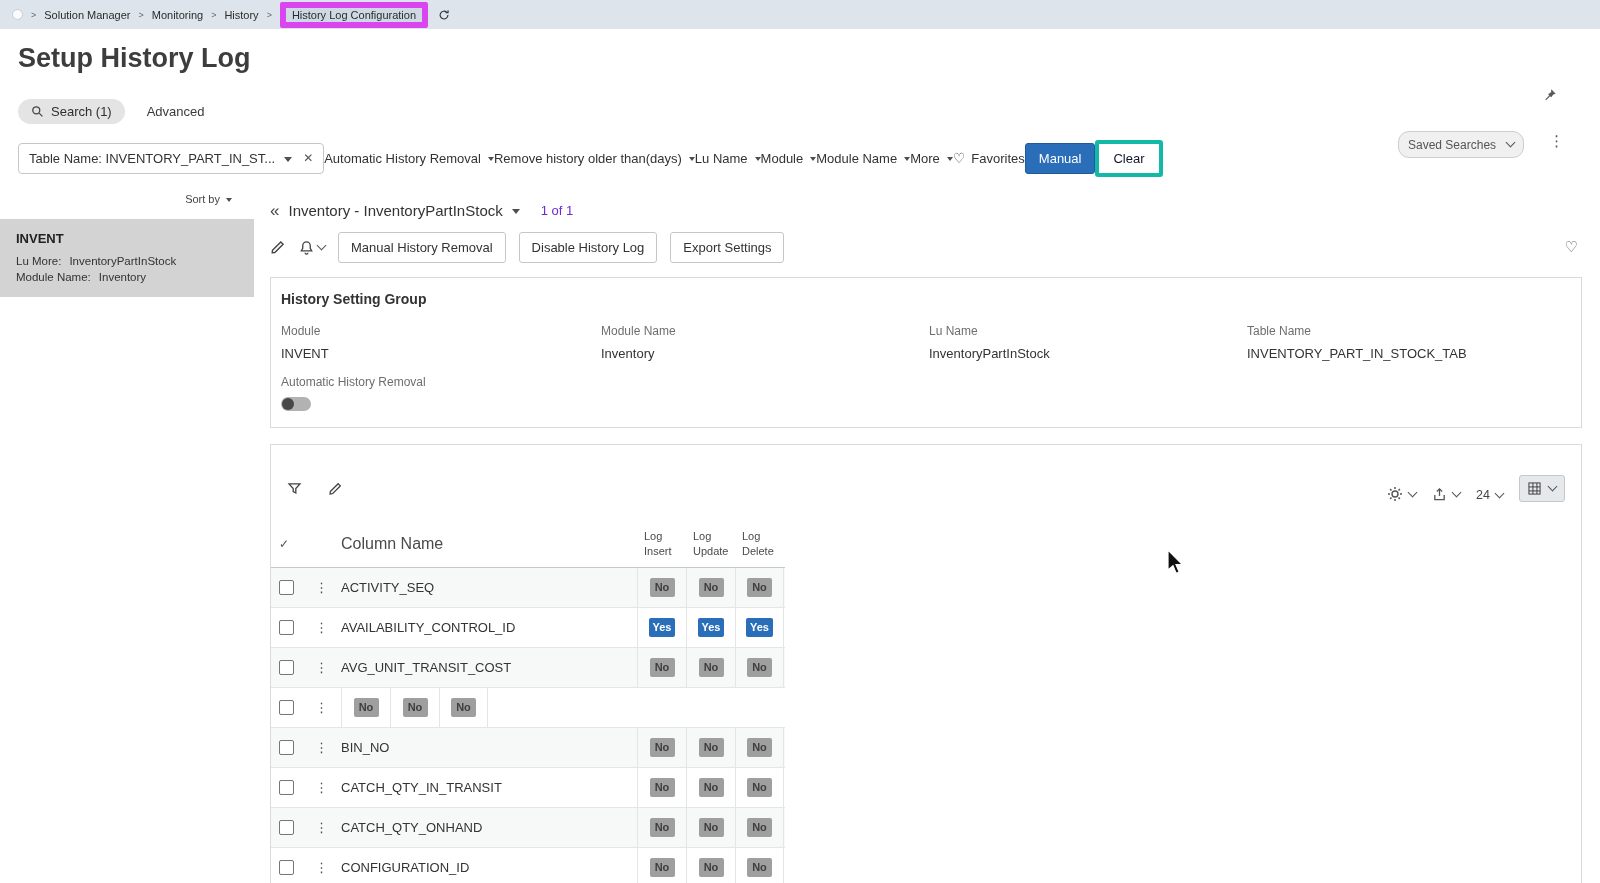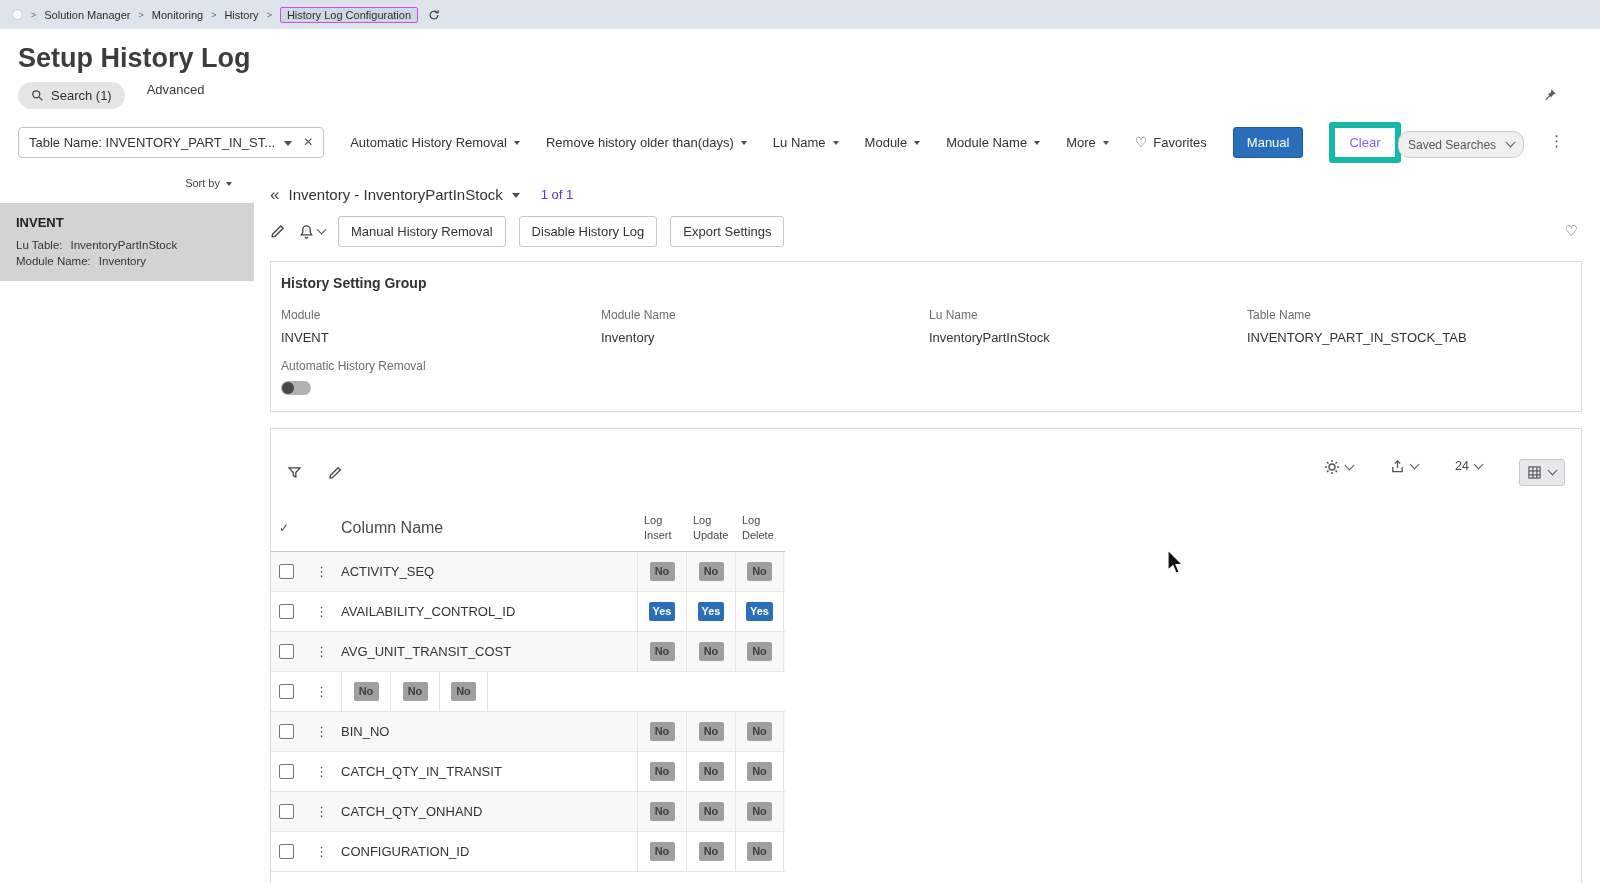--- a/index.html
+++ b/index.html
@@ -7,49 +7,49 @@
     font-family:"Liberation Sans", sans-serif; color:#333; }
   body { position:relative; }
 
   
   .topbar { display:flex; align-items:center; height:29px; background:#dde4ec;
     padding:0 12px; gap:8px; font-size:11px; color:#2b2b2b; }
   .avatar-dot { width:11px; height:11px; border-radius:50%; background:#fbfbfb;
     border:1px solid #c3ccd5; flex:none; }
   .crumb-sep { color:#5f6b77; font-size:9px; }
   .crumb { white-space:nowrap; }
-  .crumb.current { background:#cfd9e3; border:1px solid #d946ef; padding:1px 6px;
+  .crumb.current { background:#cfd9e3; border:6px solid #d946ef; padding:1px 6px;
     border-radius:2px; }
   .refresh-ic { display:flex; margin-left:2px; }
 
   .page-title { margin:14px 0 0 18px; font-size:27px; font-weight:700; color:#3d3d3d; }
 
   
-  .tabs-row { display:flex; margin:8px 0 0 18px; gap:22px; height:27px; }
+  .tabs-row { display:flex; align-items:center; margin:24px 0 0 18px; gap:22px; height:27px; }
   .search-pill { display:flex; align-items:center; gap:7px; background:#e4e4e4;
     border-radius:14px; padding:5px 13px; font-size:13px; color:#2e2e2e; }
   .advanced-link { font-size:13px; color:#3a3a3a; }
   .pin-abs { position:absolute; left:1543px; top:88px; }
 
   
-  .filter-bar { display:flex; align-items:center; margin:16px 0 0 18px; gap:26px;
+  .filter-bar { display:flex; align-items:center; margin:16px 0 0 18px; 
     height:34px; padding-right:230px; }
   .filter-chip { display:flex; align-items:center; gap:9px; border:1px solid #c6c6c6;
     border-radius:4px; padding:7px 10px; font-size:13px; background:#fff; white-space:nowrap; }
   .chip-close { font-size:12px; color:#555; margin-left:2px; }
   .dd { display:flex; align-items:center; gap:7px; font-size:13px; color:#333; white-space:nowrap; }
   .tri { width:0; height:0; border-left:4px solid transparent; border-right:4px solid transparent;
     border-top:5px solid #4e4e4e; margin-top:2px; }
   .tri.sm { border-left-width:3.5px; border-right-width:3.5px; border-top-width:4.5px; }
   .fav { display:flex; align-items:center; gap:6px; font-size:13px; color:#333; }
   .fav .glyph { font-size:14px; color:#555; }
   .btn-search { background:var(--accent,#2a6db8); color:#fff; border:1px solid #1f5a9e;
     border-radius:3px; padding:7px 13px; font-size:13px; cursor:default; }
-  .btn-clear { background:#fff; border:6px solid #14b8a6; border-radius:3px;
-    padding:7px 14px; font-size:13px; color:#8b5cf6; cursor:default; }
+  .btn-clear { background:#fff; border:4px solid #14b8a6; border-radius:3px;
+    padding:7px 14px; font-size:13px; color:#0f172a; cursor:default; }
   .saved-searches { position:absolute; left:1398px; top:131px; width:126px; height:27px;
     background:#f0f0f0; border:1px solid #cdcdcd; border-radius:11px; display:flex;
     align-items:center; justify-content:space-between; padding:0 9px; font-size:12px; color:#555; }
   .topkebab { position:absolute; left:1549px; top:132px; font-size:15px; color:#555; }
 
   .chev { width:7px; height:7px; border-right:1.5px solid #555; border-bottom:1.5px solid #555;
     transform:rotate(45deg); margin-top:-4px; flex:none; }
 
   
   .content { display:flex; margin-top:10px; height:709px; }
@@ -80,21 +80,21 @@
   .f-label { font-size:12px; color:#6e6e6e; }
   .f-value { font-size:13px; color:#333; margin-top:8px; }
   .toggle-block { margin-top:14px; }
   .toggle { margin-top:8px; width:30px; height:14px; background:#b2b2b2; border-radius:8px;
     position:relative; }
   .toggle .knob { position:absolute; left:1px; top:1px; width:12px; height:12px;
     border-radius:50%; background:#474747; }
 
   .panel2 { margin-top:16px; height:470px; }
   .grid-toolbar { display:flex; align-items:center; padding:30px 16px 18px; gap:26px; }
-  .gt-right { margin-left:auto; display:flex; align-items:flex-start; gap:37px; }
+  .gt-right { margin-left:auto; display:flex; align-items:flex-end; gap:16px; }
   .gt-group { display:flex; align-items:center; gap:6px; }
   .count-dd { font-size:12.5px; color:#444; }
   .view-btn { display:flex; align-items:center; gap:8px; background:#e6e9ec;
     border:1px solid #c7c7c7; border-radius:3px; padding:6px 8px; }
 
   
   .tbl { width:514px; }
   .thead { display:flex; align-items:center; height:48px; border-bottom:1px solid #c9c9c9; }
   .col-check { width:44px; padding-left:8px; flex:none; }
   .col-kebab { width:26px; flex:none; }
@@ -206,21 +206,21 @@
 <div class="content">
 
   <div class="sidebar">
     <div class="sort-row">
       <span>Sort by</span>
       <span class="tri sm"></span>
     </div>
     <div class="side-card">
       <div class="card-title">INVENT</div>
       <div class="side-line">
-        <span>Lu Table:</span>
+        <span>Lu More:</span>
         <span>InventoryPartInStock</span>
       </div>
       <div class="side-line">
         <span>Module Name:</span>
         <span>Inventory</span>
       </div>
     </div>
   </div>
 
   <div class="main">

